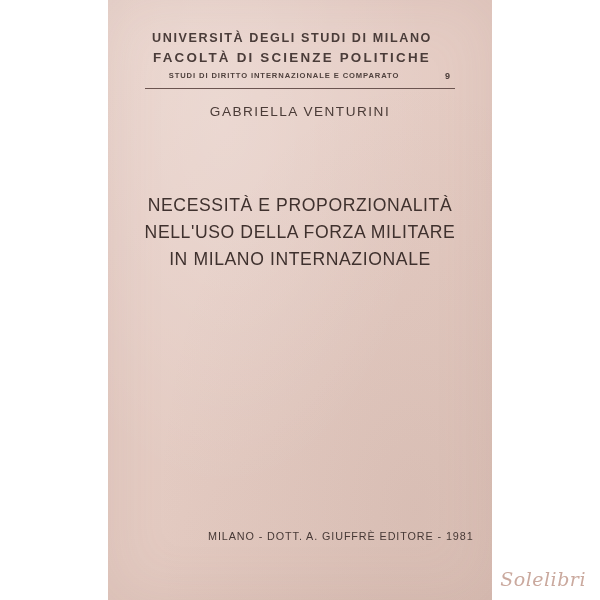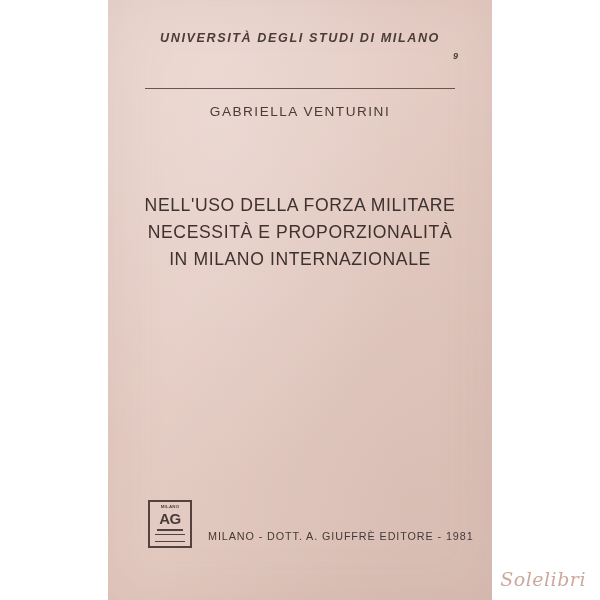--- a/index.html
+++ b/index.html
@@ -45,26 +45,25 @@
     position: absolute;
     left: 0; top: 0;
     width: 384px;
     height: 600px;
     z-index: 2;
   }
 
   
   .header {
     position: absolute;
-    left: 34px;
+    left: 26px;
     top: 30px;
     width: 316px;
     text-align: center;
     color: #4a3c39;
-    font-style: italic;
   }
   .header .line1 {
     font-size: 12.6px;
     letter-spacing: 1.6px;
     font-weight: 700;
     line-height: 17px;
     white-space: nowrap;
   }
   .header .line2 {
     font-size: 13.4px;
@@ -217,42 +216,38 @@
 </style>
 </head>
 <body>
 
 <div id="cover">
   <div class="page">
     <div class="inner">
 
       <div class="header">
         <div class="line1">UNIVERSITÀ DEGLI STUDI DI MILANO</div>
+        <div class="line2">FACOLTÀ  DI  SCIENZE  POLITICHE</div>
         <div class="series-row">
+          <div class="series">STUDI DI DIRITTO INTERNAZIONALE E COMPARATO</div>
           <div class="series-num">9</div>
         </div>
       </div>
 
       <div class="rule"></div>
 
       <div class="author">GABRIELLA VENTURINI</div>
 
       <div class="title">
+        <div class="tline">NECESSITÀ E PROPORZIONALITÀ</div>
         <div class="tline">NELL'USO DELLA FORZA MILITARE</div>
-        <div class="tline">NECESSITÀ E PROPORZIONALITÀ</div>
         <div class="tline">IN MILANO INTERNAZIONALE</div>
       </div>
 
       <div class="imprint-zone">
-        <div class="logo">
-          <div class="logo-top">MILANO</div>
-          <div class="logo-mark">AG</div>
-          <div class="logo-bar"></div>
-          <div class="logo-bar2"></div>
-        </div>
         <div class="imprint">MILANO - DOTT. A. GIUFFRÈ EDITORE - 1981</div>
       </div>
 
     </div>
   </div>
 
   <div class="watermark">Solelibri</div>
 </div>
 
 </body></html>

